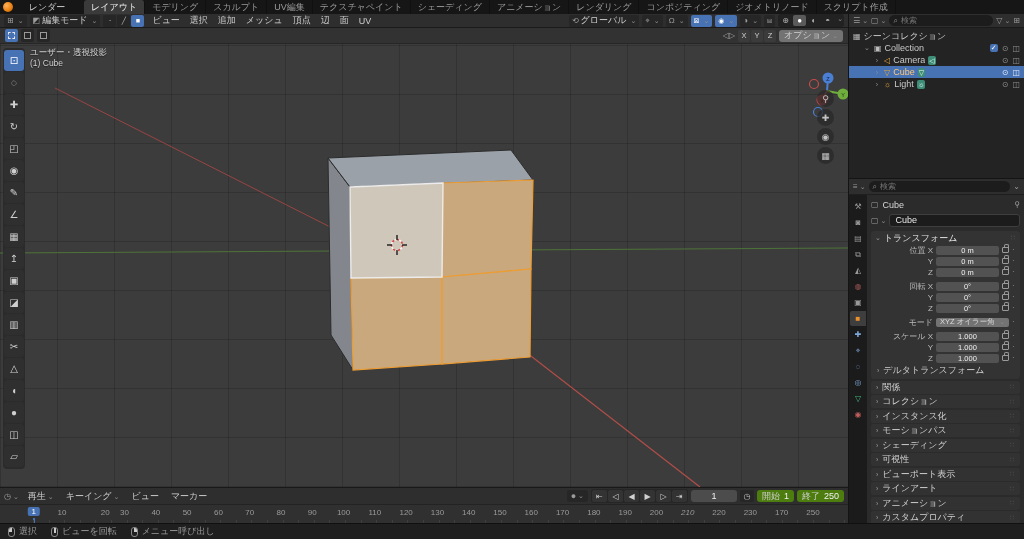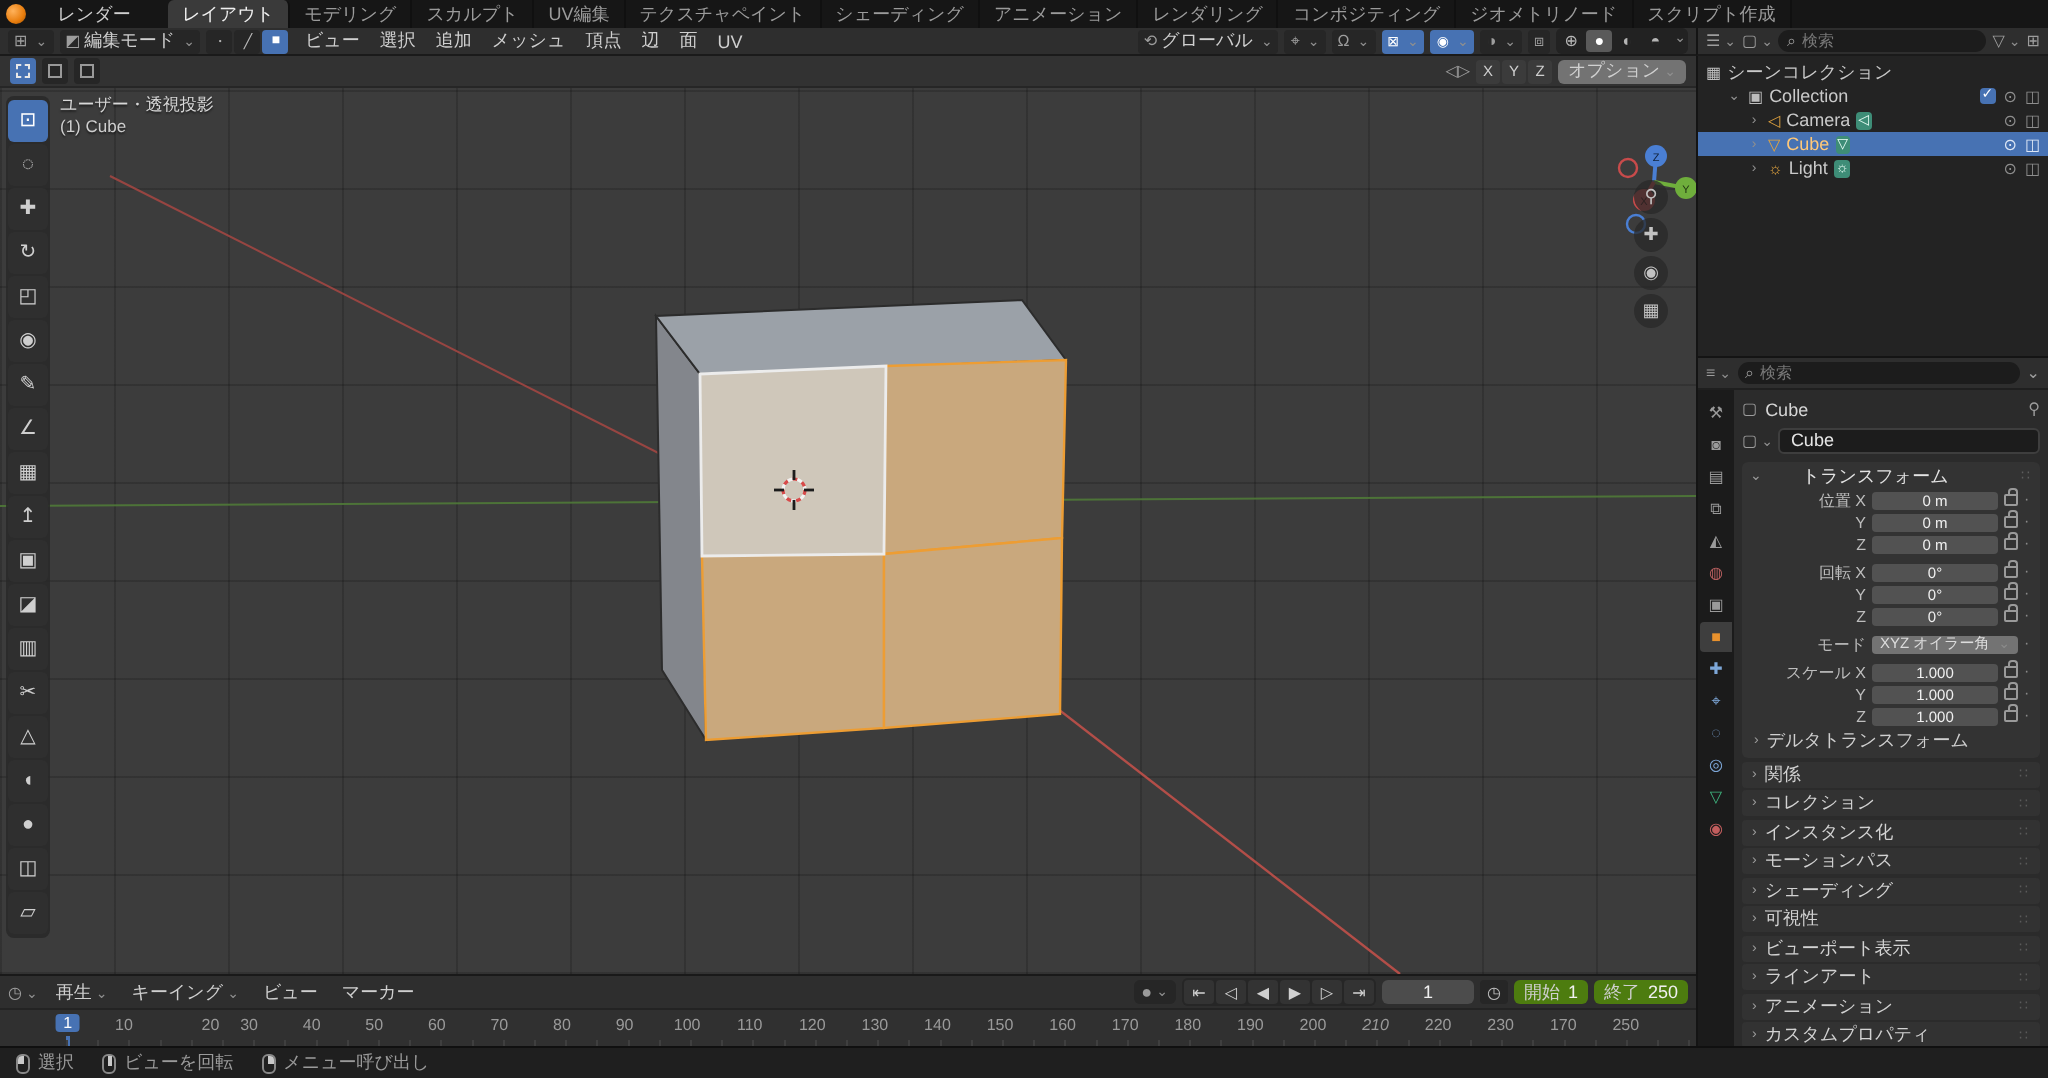--- a/index.html
+++ b/index.html
@@ -64,21 +64,21 @@
               border-left:1px solid #141414;border-top:1px solid #141414;}
   .p-header{display:flex;align-items:center;gap:3px;height:16px;background:#2e2e2e;padding:0 4px;border-bottom:1px solid #1f1f1f;}
   .p-tabs{position:absolute;left:0;top:16px;bottom:0;width:18px;background:#1b1b1b;display:flex;flex-direction:column;align-items:center;padding-top:4px;gap:1px;}
   .p-tab{width:16px;height:15px;display:flex;align-items:center;justify-content:center;font-size:8px;color:#9a9a9a;border-radius:2px 0 0 2px;}
   .p-tab.active{background:#3e3e3e;}
   .p-content{position:absolute;left:18px;right:0;top:16px;bottom:0;padding:2px 4px;overflow:hidden;}
   .p-crumb{display:flex;align-items:center;gap:4px;height:15px;color:#d6d6d6;}
   .p-name-row{display:flex;align-items:center;gap:3px;height:16px;}
   .p-name-field{flex:1;background:#1c1c1c;border:1px solid #3e3e3e;border-radius:3px;height:13px;display:flex;align-items:center;padding:0 5px;color:#e6e6e6;}
   .panel{background:#333333;border-radius:3px;margin-top:3px;padding-bottom:3px;}
-  .panel-hd{display:flex;align-items:center;height:14px;padding:0 4px;color:#e3e3e3;gap:20px;}
+  .panel-hd{display:flex;align-items:center;height:14px;padding:0 4px;color:#e3e3e3;gap:3px;}
   .panel-hd .exp{color:#9a9a9a;font-size:7px;}
   .panel-hd .grip{margin-left:auto;color:#5d5d5d;letter-spacing:1px;font-size:7px;}
   .t-row{display:flex;align-items:center;height:10px;margin:0 4px 1px 0;gap:3px;}
   .t-label{width:62px;text-align:right;color:#bdbdbd;font-size:8px;flex:none;white-space:nowrap;}
   .t-field{flex:1;background:#525252;border-radius:2px;height:9px;display:flex;align-items:center;justify-content:center;color:#f0f0f0;font-size:7.5px;}
   .t-field.dropdown{background:#737373;justify-content:flex-start;padding:0 4px;color:#dcdcdc;text-align:center;}
   .t-field.dropdown::after{content:"⌄";margin-left:auto;color:#8a8a8a;font-size:7px;}
   .t-lock{width:7px;height:6px;border:1px solid #9a9a9a;border-radius:1px;position:relative;flex:none;}
   .t-lock::before{content:"";position:absolute;left:1px;top:-4px;width:3px;height:3px;border:1px solid #9a9a9a;border-bottom:none;border-radius:2px 2px 0 0;}
   .t-dot{width:4px;color:#8a8a8a;font-size:8px;line-height:4px;flex:none;}

